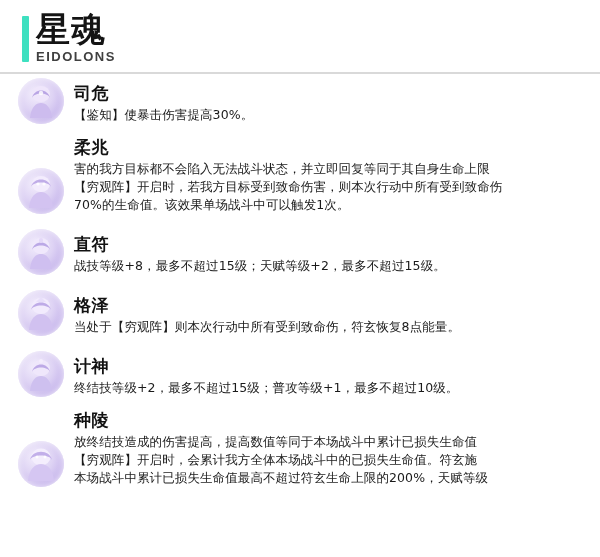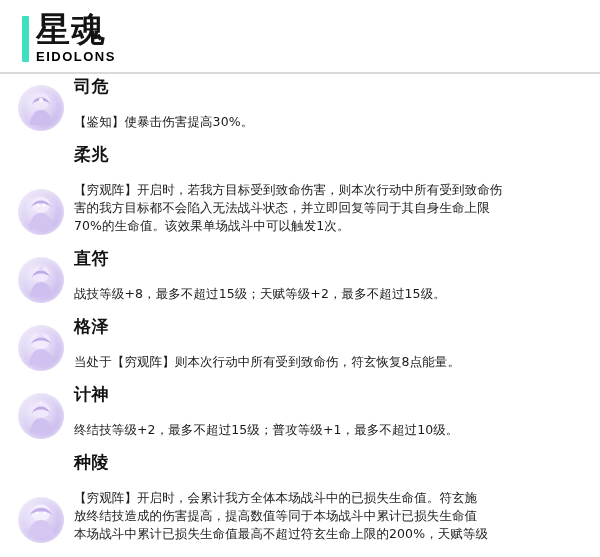--- a/index.html
+++ b/index.html
@@ -44,21 +44,21 @@
     font-size: 34px;
     font-weight: bold;
     color: #141414;
     letter-spacing: 1px;
     line-height: 38px;
     font-family: "DejaVu Sans", "Liberation Sans", sans-serif;
   }
   .title-en {
     font-size: 13px;
     font-weight: bold;
-    color: #000000;
+    color: #404040;
     letter-spacing: 1.5px;
     line-height: 16px;
     margin-top: 1px;
     font-family: "Liberation Sans", sans-serif;
   }
   .header-rule {
     position: absolute;
     left: 0;
     top: 72px;
     width: 600px;
@@ -106,21 +106,21 @@
     font-size: 17px;
     font-weight: bold;
     color: #121212;
     line-height: 21px;
     letter-spacing: 0.5px;
   }
   .eidolon-desc {
     font-size: 12.5px;
     color: #1a1a1a;
     line-height: 18px;
-    margin-top: 16px;
+    margin-top: 2px;
     letter-spacing: 0.1px;
   }
   .eidolon-desc p {
     margin: 0;
   }
   .eidolon-desc p + p {
     margin-top: 0px;
   }
 </style>
 </head>
@@ -166,22 +166,22 @@
             <path d="M11 40 C12 28 18 24 23 24 C28 24 34 28 35 40 Z" fill="#d3c3f1"></path>
             <path d="M13 19 C15 9 31 9 33 19 C31 13 15 13 13 19 Z" fill="#c0ade8"></path>
             <circle cx="20" cy="16" r="1.6" fill="#ffffff" opacity="0.85"></circle>
             <circle cx="26" cy="16" r="1.6" fill="#ffffff" opacity="0.85"></circle>
           </svg>
         </div>
       </div>
       <div class="eidolon-body">
         <div class="eidolon-name">柔兆</div>
         <div class="eidolon-desc">
+          <p>害的我方目标都不会陷入无法战斗状态，并立即回复等同于其自身生命上限</p>
           <p>【穷观阵】开启时，若我方目标受到致命伤害，则本次行动中所有受到致命伤</p>
-          <p>害的我方目标都不会陷入无法战斗状态，并立即回复等同于其自身生命上限</p>
           <p>70%的生命值。该效果单场战斗中可以触发1次。</p>
         </div>
       </div>
     </div>
 
     <div class="eidolon">
       <div class="icon-wrap">
         <div class="icon-circle">
           <svg width="46" height="46" viewBox="0 0 46 46" aria-hidden="true">
             <ellipse cx="23" cy="17" rx="8.5" ry="8" fill="#f0e8fc"></ellipse>
@@ -245,21 +245,21 @@
             <path d="M10 40 C11 28 17 23 23 23 C29 23 35 28 36 40 Z" fill="#d5c6f2"></path>
             <path d="M12 19 C14 8 32 8 34 19 C32 13 14 13 12 19 Z" fill="#c2afe9"></path>
             <circle cx="19" cy="16" r="1.5" fill="#ffffff" opacity="0.85"></circle>
             <circle cx="27" cy="16" r="1.5" fill="#ffffff" opacity="0.85"></circle>
           </svg>
         </div>
       </div>
       <div class="eidolon-body">
         <div class="eidolon-name">种陵</div>
         <div class="eidolon-desc">
+          <p>放终结技造成的伤害提高，提高数值等同于本场战斗中累计已损失生命值</p>
           <p>【穷观阵】开启时，会累计我方全体本场战斗中的已损失生命值。符玄施</p>
-          <p>放终结技造成的伤害提高，提高数值等同于本场战斗中累计已损失生命值</p>
           <p>本场战斗中累计已损失生命值最高不超过符玄生命上限的200%，天赋等级</p>
         </div>
       </div>
     </div>
 
   </div>
 </div>
 
 </body></html>

